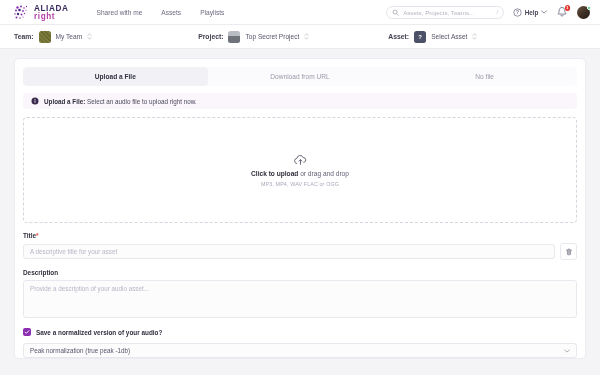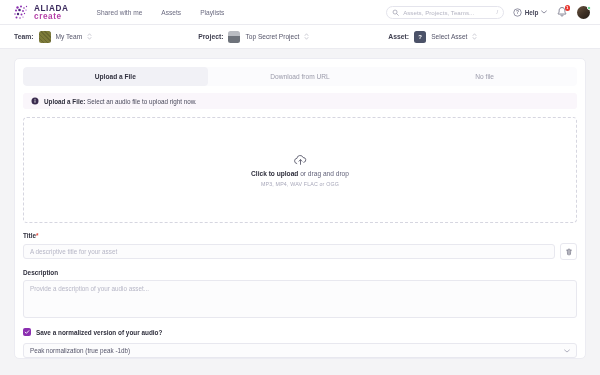--- a/index.html
+++ b/index.html
@@ -379,21 +379,21 @@
           <circle cx="15" cy="19" r="1.9"></circle>
           <circle cx="21" cy="17" r="1.3"></circle>
           <circle cx="5" cy="25" r="2.0"></circle>
           <circle cx="12" cy="26" r="1.5"></circle>
           <circle cx="18" cy="24" r="1.1"></circle>
         </g>
       </svg>
     </span>
     <span class="logo-text">
       <span class="l1">ALIADA</span>
-      <span class="l2">create</span>
+      <span class="l2">right</span>
     </span>
   </div>
 
   <nav class="mainnav">
     <a>Shared with me</a>
     <a>Assets</a>
     <a>Playlists</a>
   </nav>
 
   <div class="topbar-right">

